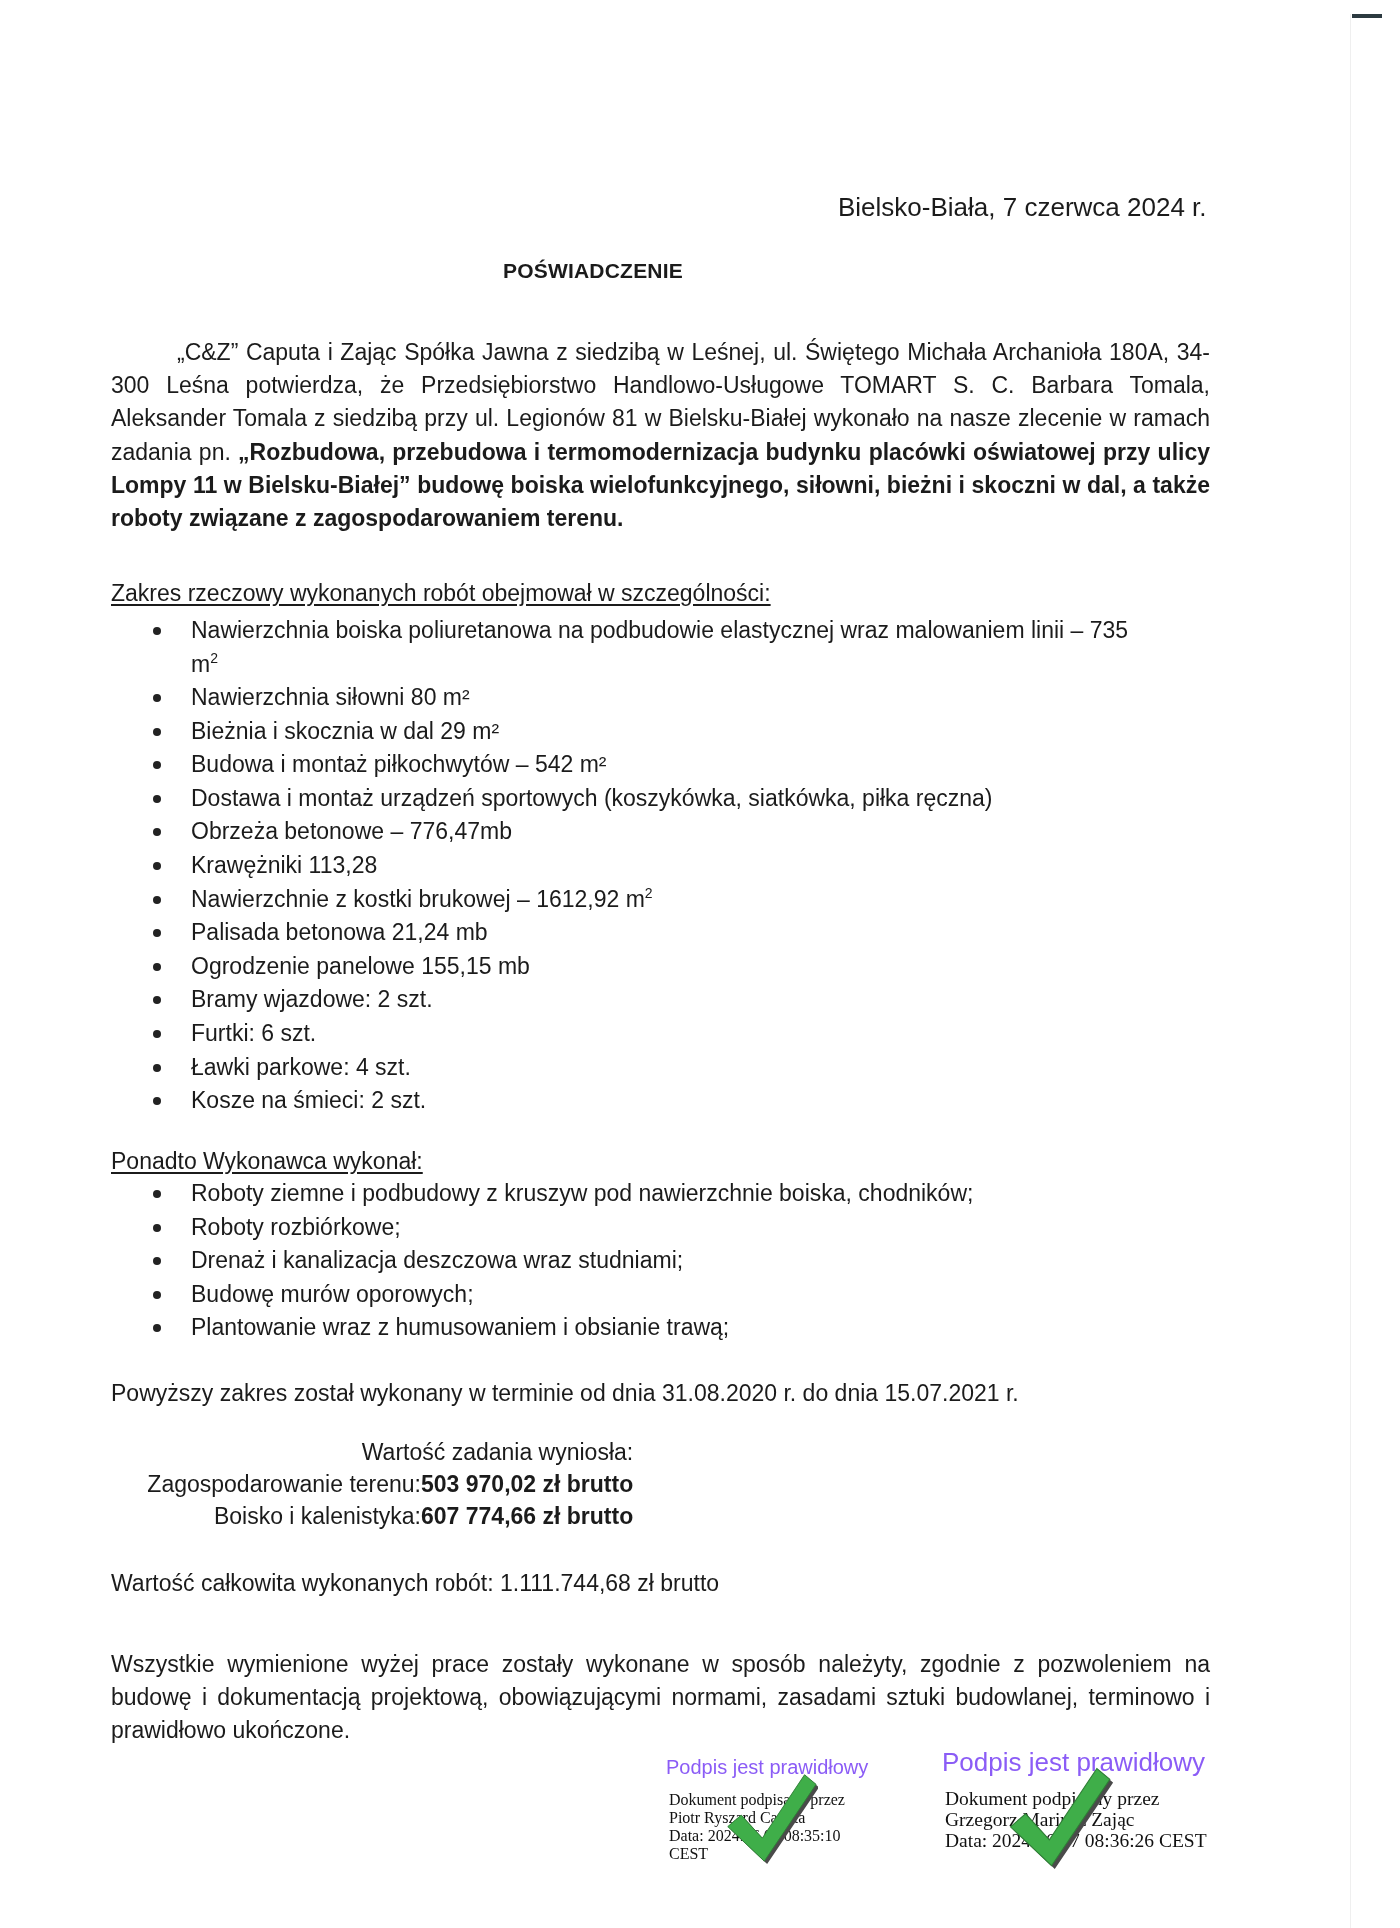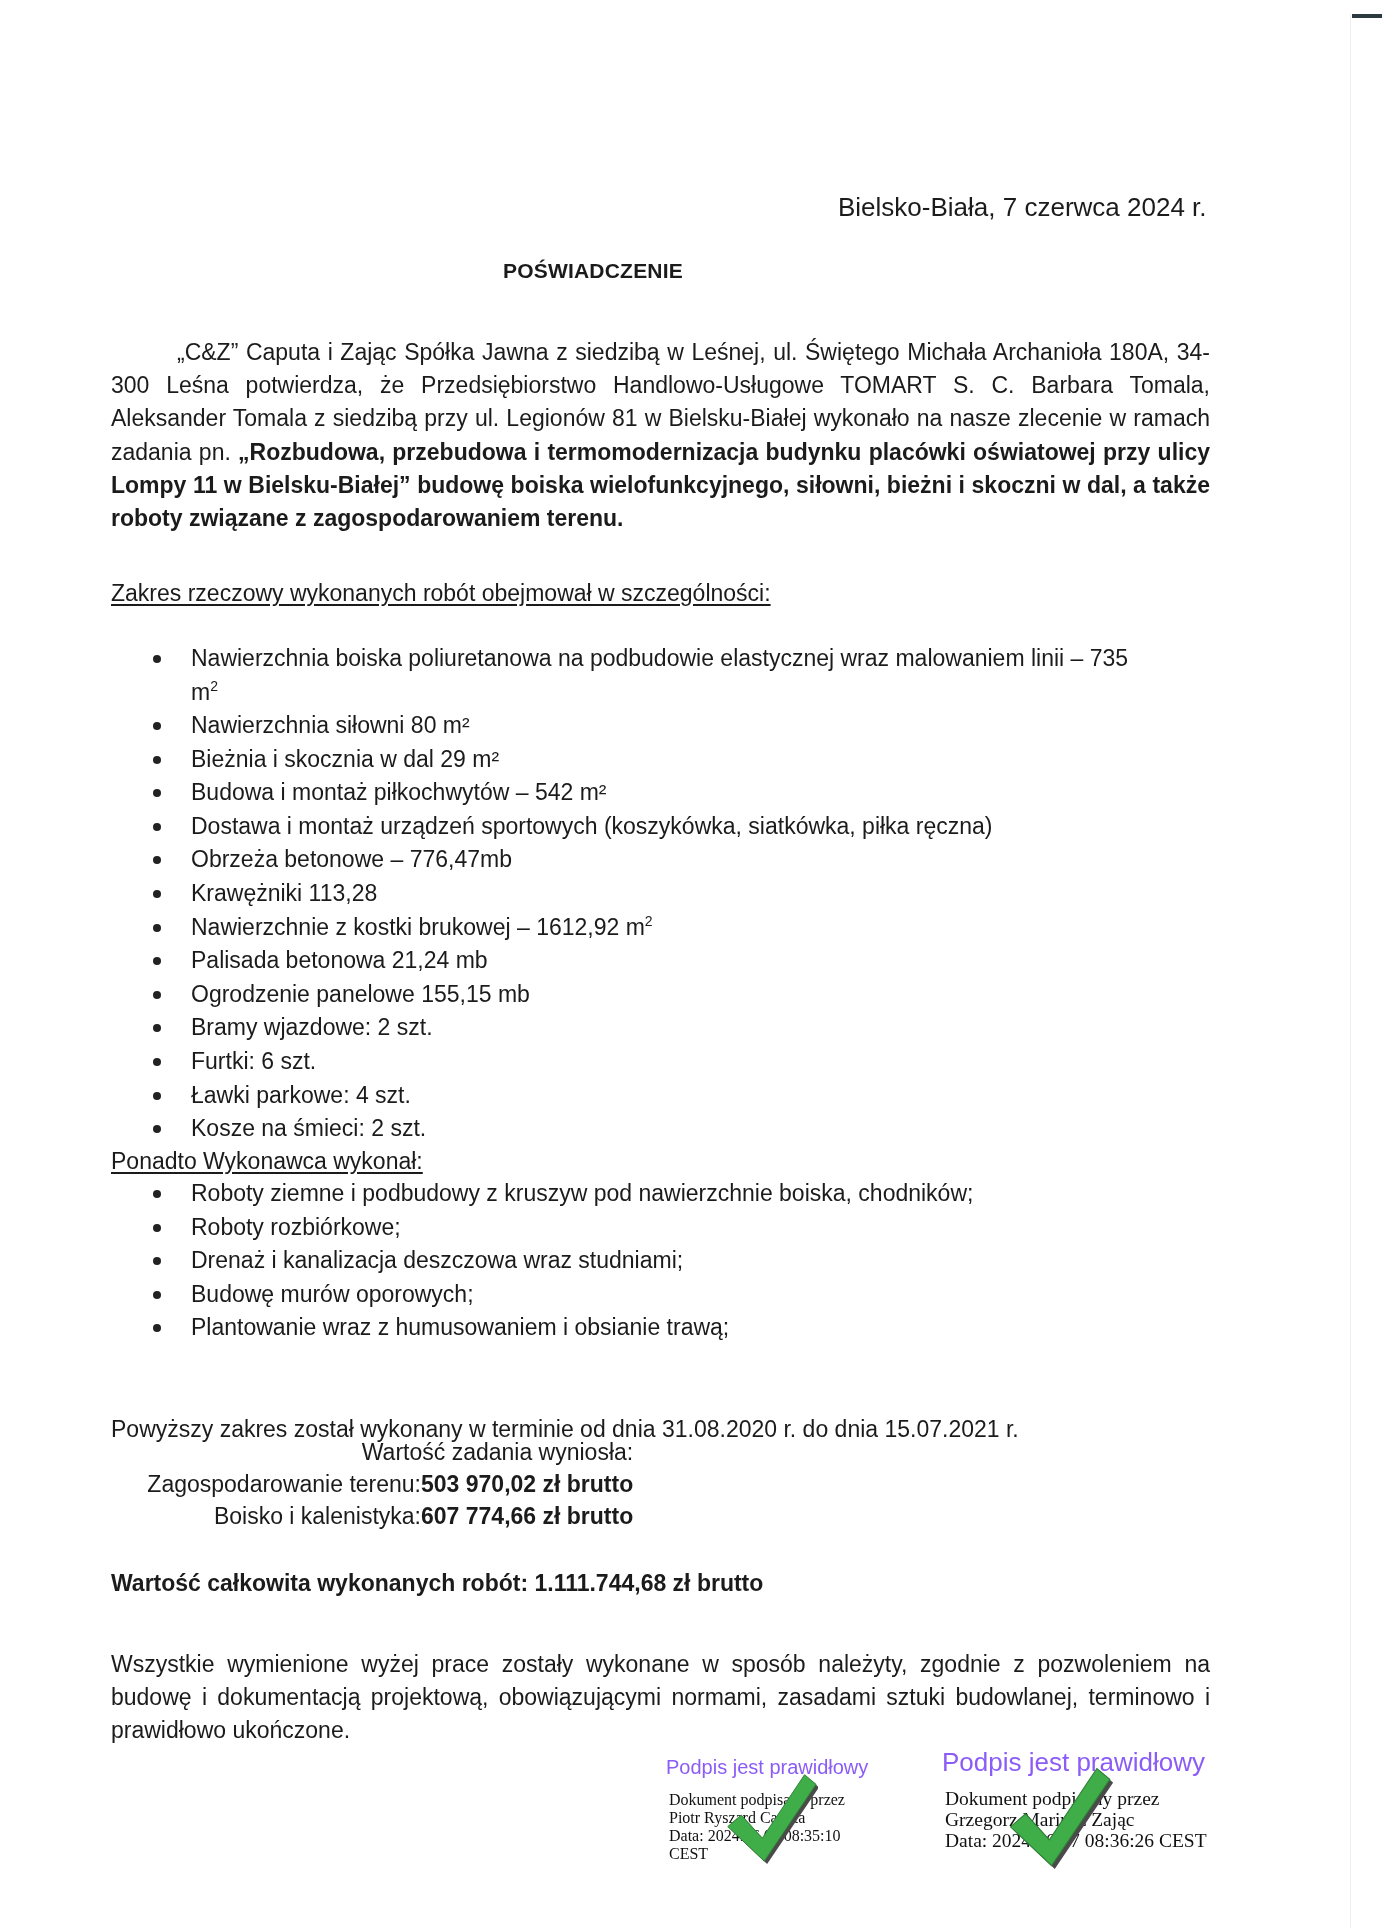--- a/index.html
+++ b/index.html
@@ -21,21 +21,21 @@
   .list { position: absolute; left: 111px; margin: 0; padding: 0; list-style: none; font-size: 23px; }
   .list li { position: relative; padding-left: 80px; height: 33.6px; line-height: 33.6px; white-space: nowrap; }
   .list li.tall { height: 67px; white-space: normal; width: 940px; }
   .list li .bullet { position: absolute; left: 42px; top: 13px; width: 8px; height: 8px; border-radius: 50%; background: #222; }
   .list li.tall .bullet { top: 13px; }
   .sup { font-size: 14px; vertical-align: super; line-height: 0; }
   .values { position: absolute; left: 111px; font-size: 23px; text-align: right; }
   .values .row { height: 32px; line-height: 32px; white-space: nowrap; }
   .values .lbl { display: inline-block; width: 310px; }
   .values .val { font-weight: bold; }
-  .total { position: absolute; left: 111px; top: 1556px; font-size: 23px; font-weight: bold; }
+  .total { position: absolute; left: 111px; top: 1556px; font-size: 23px; font-weight: normal; }
   .closing { top: 1622px; }
   .sig { position: absolute; }
   .sig .sig-title { font-family: "Liberation Sans", sans-serif; color: #8b5cf6; white-space: nowrap; }
   .sig .sig-text { font-family: "Liberation Serif", serif; color: #111; white-space: nowrap; }
   .sig1 { left: 666px; top: 1742px; }
   .sig1 .sig-title { font-size: 20px; }
   .sig1 .sig-text { font-size: 16px; line-height: 18px; margin-top: 12px; margin-left: 3px; }
   .sig2 { left: 942px; top: 1733px; }
   .sig2 .sig-title { font-size: 26px; }
   .sig2 .sig-text { font-size: 19.5px; line-height: 21px; margin-top: 10px; margin-left: 3px; }
@@ -52,21 +52,21 @@
 
   <div class="abs date">Bielsko-Biała, 7 czerwca 2024 r.</div>
   <div class="abs title">POŚWIADCZENIE</div>
 
   <div class="para intro">
     <span class="indent"></span><span>„C&amp;Z” Caputa i Zając Spółka Jawna z siedzibą w Leśnej, ul. Świętego Michała Archanioła 180A, 34-300 Leśna potwierdza, że Przedsiębiorstwo Handlowo-Usługowe TOMART S. C. Barbara Tomala, Aleksander Tomala z siedzibą przy ul. Legionów 81 w Bielsku-Białej wykonało na nasze zlecenie w ramach zadania pn.</span>
     <span class="b">„Rozbudowa, przebudowa i termomodernizacja budynku placówki oświatowej przy ulicy Lompy 11 w Bielsku-Białej” budowę boiska wielofunkcyjnego, siłowni, bieżni i skoczni w dal, a także roboty związane z zagospodarowaniem terenu.</span>
   </div>
 
   <div class="heading-u" style="top:566px;">Zakres rzeczowy wykonanych robót obejmował w szczególności:</div>
-  <ul class="list" style="top:600px;margin-top:28px;">
+  <ul class="list" style="top:600px;">
     <li class="tall"><span class="bullet"></span><span>Nawierzchnia boiska poliuretanowa na podbudowie elastycznej wraz malowaniem linii – 735  m</span><span class="sup">2</span></li>
     <li><span class="bullet"></span><span>Nawierzchnia siłowni 80 m²</span></li>
     <li><span class="bullet"></span><span>Bieżnia i skocznia w dal 29 m²</span></li>
     <li><span class="bullet"></span><span>Budowa i montaż piłkochwytów – 542 m²</span></li>
     <li><span class="bullet"></span><span>Dostawa i montaż urządzeń sportowych (koszykówka, siatkówka, piłka ręczna)</span></li>
     <li><span class="bullet"></span><span>Obrzeża betonowe – 776,47mb</span></li>
     <li><span class="bullet"></span><span>Krawężniki 113,28</span></li>
     <li><span class="bullet"></span><span>Nawierzchnie z kostki brukowej – 1612,92 m</span><span class="sup">2</span></li>
     <li><span class="bullet"></span><span>Palisada betonowa 21,24 mb</span></li>
     <li><span class="bullet"></span><span>Ogrodzenie panelowe 155,15 mb</span></li>
@@ -78,21 +78,21 @@
 
   <div class="heading-u" style="top:1134px;">Ponadto Wykonawca wykonał:</div>
   <ul class="list" style="top:1163px;">
     <li><span class="bullet"></span><span>Roboty ziemne i podbudowy z kruszyw pod nawierzchnie boiska, chodników;</span></li>
     <li><span class="bullet"></span><span>Roboty rozbiórkowe;</span></li>
     <li><span class="bullet"></span><span>Drenaż i kanalizacja deszczowa wraz studniami;</span></li>
     <li><span class="bullet"></span><span>Budowę murów oporowych;</span></li>
     <li><span class="bullet"></span><span>Plantowanie wraz z humusowaniem i obsianie trawą;</span></li>
   </ul>
 
-  <div class="abs" style="left:111px; top:1366px; font-size:23px;margin-top:36px;">Powyższy zakres został wykonany w terminie od dnia 31.08.2020 r. do dnia 15.07.2021 r.</div>
+  <div class="abs" style="left:111px; top:1366px; font-size:23px;">Powyższy zakres został wykonany w terminie od dnia 31.08.2020 r. do dnia 15.07.2021 r.</div>
 
   <div class="values" style="top:1422px;">
     <div class="row">Wartość zadania wyniosła:</div>
     <div class="row">
       <span class="lbl">Zagospodarowanie terenu:</span><span class="val">503 970,02 zł brutto</span>
     </div>
     <div class="row">
       <span class="lbl">Boisko i kalenistyka:</span><span class="val">607 774,66 zł brutto</span>
     </div>
   </div>

